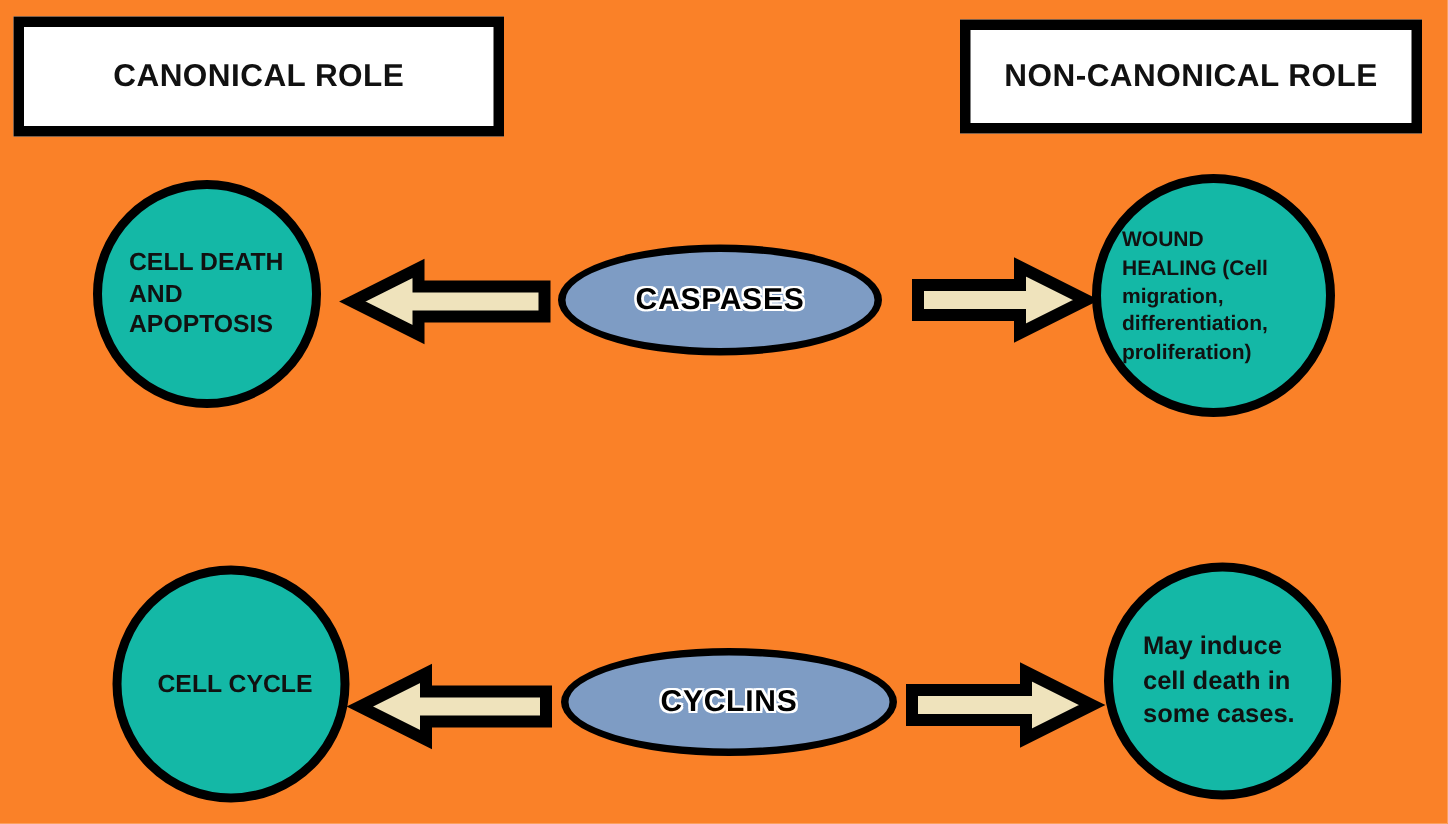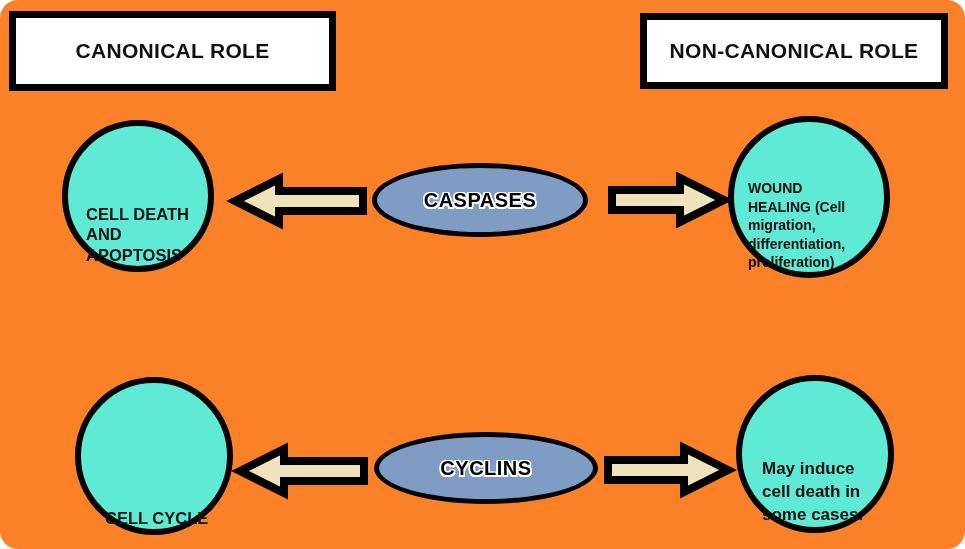--- a/index.html
+++ b/index.html
@@ -11,21 +11,20 @@
     height: 549px;
     overflow: hidden;
     font-family: "Liberation Sans", sans-serif;
   }
   #canvas {
     position: relative;
     width: 965px;
     height: 549px;
     background: #FA8128;
     overflow: hidden;
-    border-radius: 18px;
   }
 
   
   .header-box {
     position: absolute;
     background: #FFFFFF;
     border: 7px solid #000000;
     box-sizing: border-box;
     display: flex;
     align-items: center;
@@ -33,26 +32,26 @@
     font-weight: bold;
     color: #111111;
     letter-spacing: 0.3px;
   }
   #hdr-left  { left: 9px;   top: 11px; width: 327px; height: 80px; font-size: 21px; }
   #hdr-right { left: 640px; top: 13px; width: 308px; height: 76px; font-size: 21px; }
 
   
   .circle {
     position: absolute;
-    background: #5eead4;
+    background: #14b8a6;
     border: 6px solid #000000;
     border-radius: 50%;
     box-sizing: border-box;
     display: flex;
-    align-items: flex-end;
+    align-items: center;
     color: #111111;
     font-weight: bold;
   }
   .circle .txt {
     position: relative;
     width: 100%;
     box-sizing: border-box;
     line-height: 1.26;
   }
 

